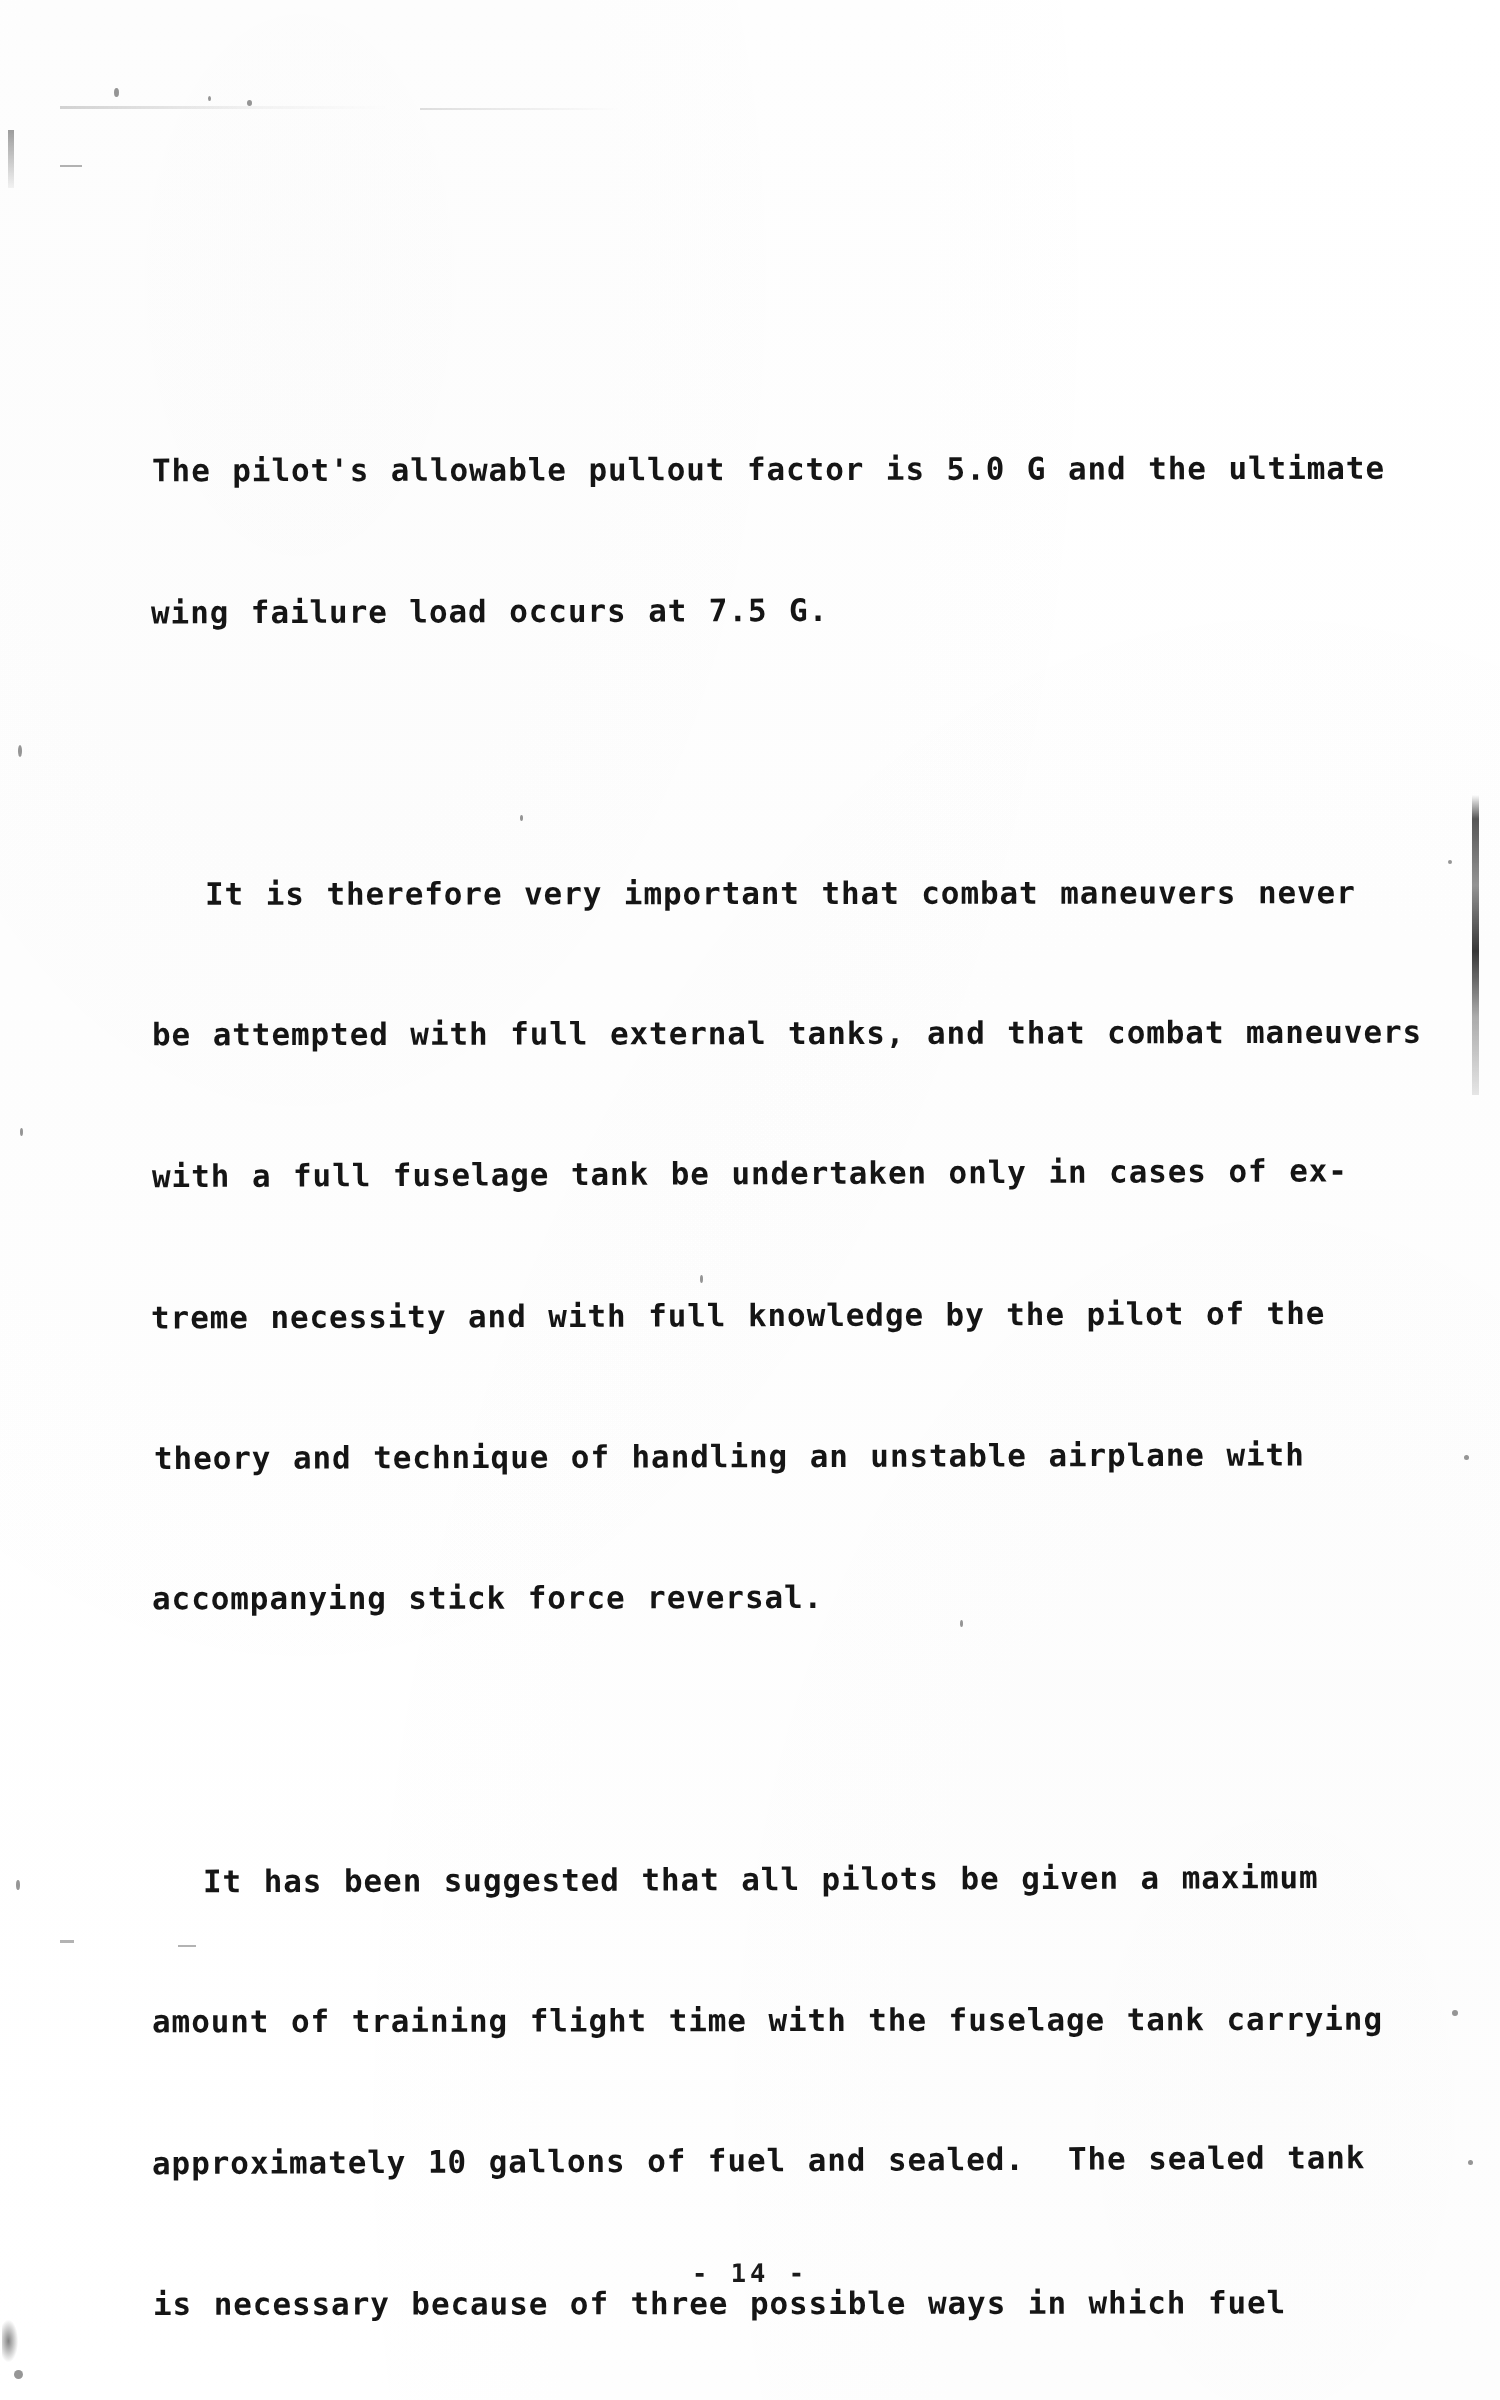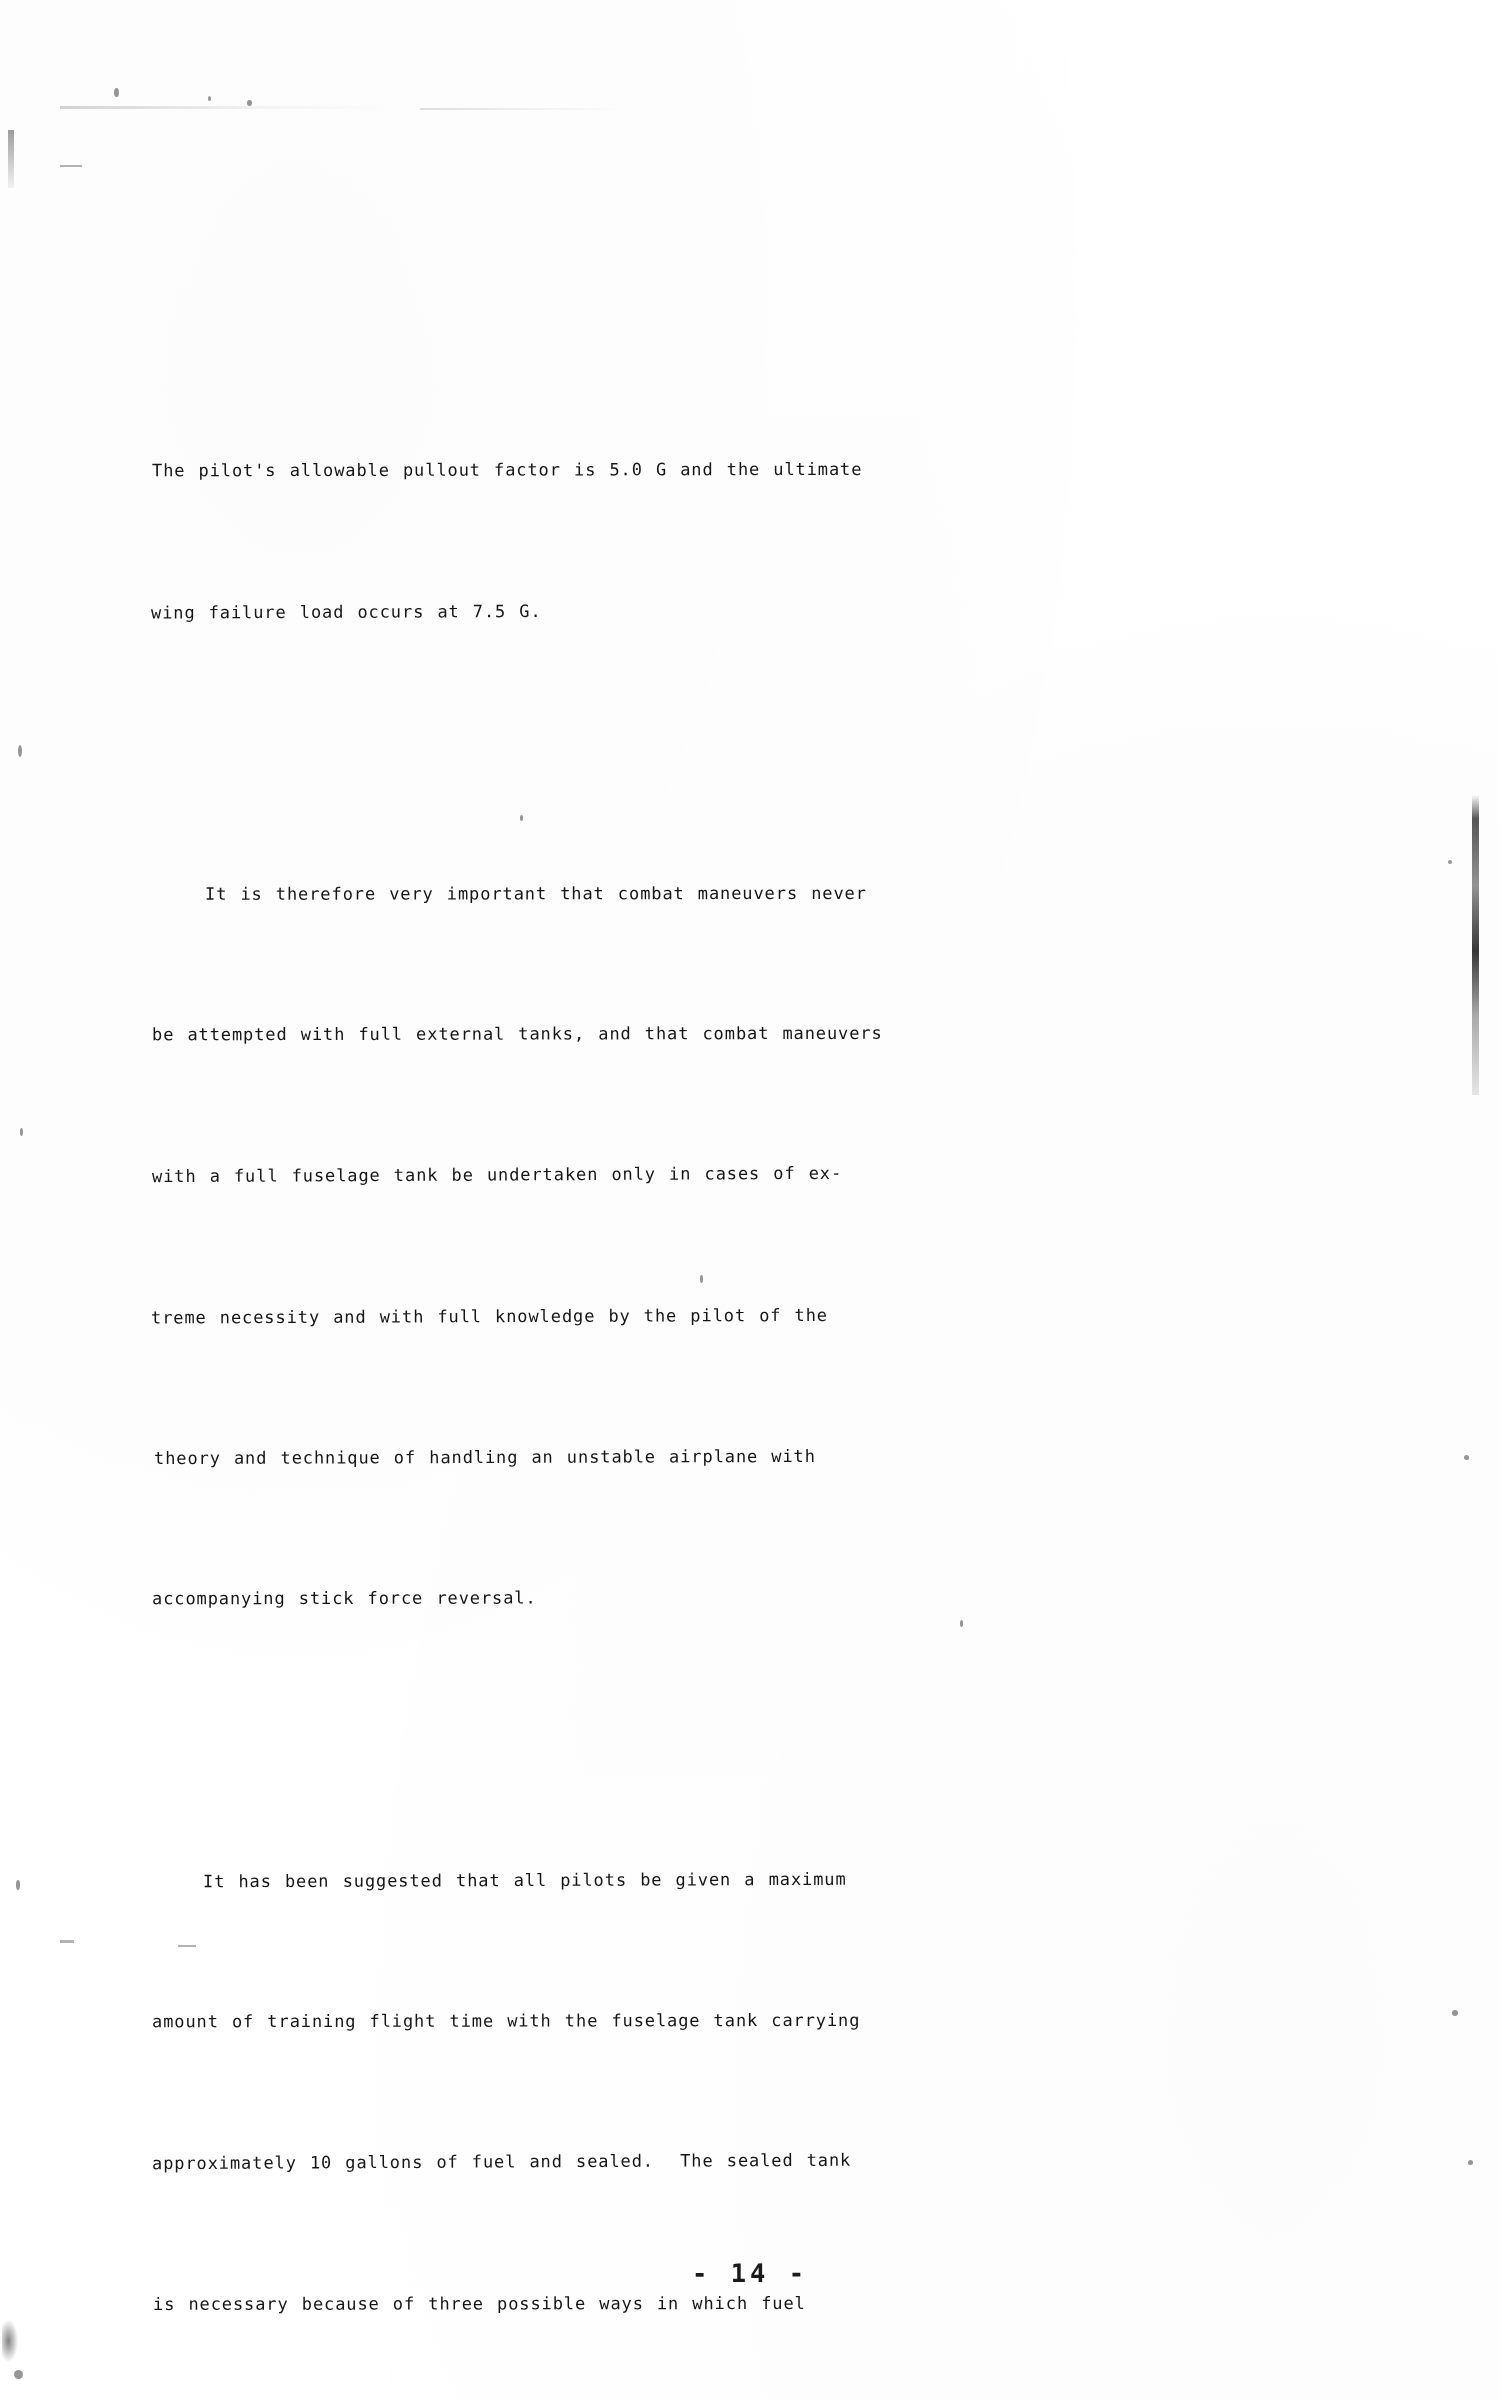--- a/index.html
+++ b/index.html
@@ -35,27 +35,27 @@
   #text-block {
     position: absolute;
     left: 152px;
     top: 352px;
     width: 1290px;
   }
 
   p.para {
     margin: 0 0 0 0;
     font-family: "DejaVu Sans Mono", monospace;
-    font-size: 17px;
+    font-size: 31px;
     line-height: 47px;
     color: #151515;
     letter-spacing: 0.9px;
     word-spacing: 2px;
     white-space: pre-wrap;
-    font-weight: 400;
+    font-weight: 700;
     -webkit-font-smoothing: none;
   }
 
   p.para.gap      { margin-top: 47px; }
 
   
   .ln {
     display: block;
     position: relative;
   }

